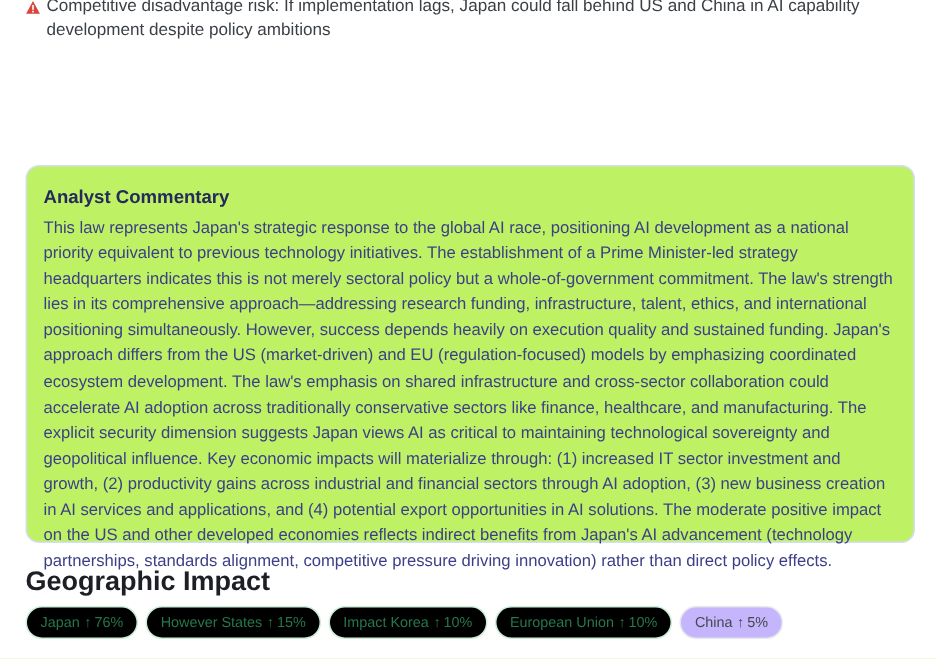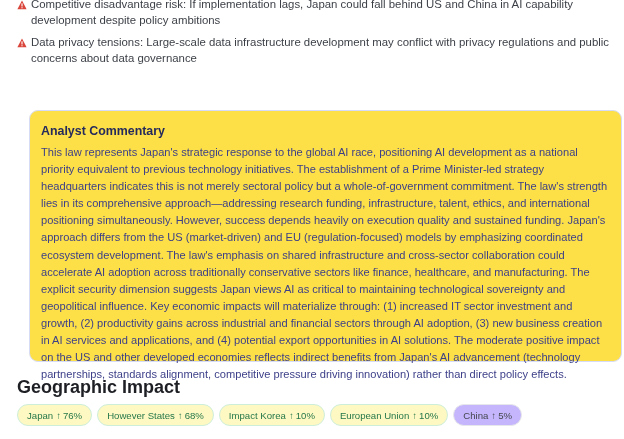--- a/index.html
+++ b/index.html
@@ -17,25 +17,24 @@
       margin-bottom: 6px;
     }
     .risk-icon {
       flex: 0 0 auto; width: 10px; height: 10px; margin-top: 4px; margin-right: 4px;
     }
     .risk-text { flex: 1 1 auto; }
 
     .commentary {
       position: absolute; left: 17px; top: 110px;
       width: 593px; height: 252px;
-      background: #fde047;
+      background: #bef264;
       border: 1px solid #d6dcf6;
       border-radius: 9px;
       padding: 12px 11px 10px 11px;
-      margin-left: 12px;
     }
     .commentary-title {
       font-size: 12.4px; font-weight: bold; color: #252a5c;
       line-height: 16px; margin-bottom: 5px;
     }
     .commentary-body {
       font-size: 11.1px; line-height: 17.1px; color: #3c3f88;
     }
 
     .geo-title {
@@ -43,67 +42,59 @@
       font-size: 18px; font-weight: bold; color: #1d1f24; line-height: 16px;
     }
     .chips {
       position: absolute; left: 17px; top: 404px;
       display: flex; gap: 5px;
     }
     .chip {
       height: 22px; border-radius: 11px; padding: 0 9px;
       display: flex; align-items: center;
       font-size: 9.6px; color: #26774a;
-      background: #fef9c3; border: 1px solid #cdeed9;
+      background: #000000; border: 1px solid #cdeed9;
       white-space: nowrap; cursor: pointer;
     }
     .chip.neutral { background: #c4b5fd; border-color: #e6e7ea; color: #45484f; }
     .chip .arrow { margin: 0 2px 0 3px; }
   </style>
 </head>
 <body>
 
 <div class="page">
 
   <div class="risk-list">
     <div class="risk-item">
       <svg class="risk-icon" viewBox="0 0 10 10">
         <path d="M5 0.6 L9.6 9.2 L0.4 9.2 Z" fill="#d9453a"></path>
         <rect x="4.45" y="3.3" width="1.1" height="3.2" fill="#fff"></rect>
         <rect x="4.45" y="7.2" width="1.1" height="1.1" fill="#fff"></rect>
       </svg>
       <span class="risk-text">Competitive disadvantage risk: If implementation lags, Japan could fall behind US and China in AI capability development despite policy ambitions</span>
     </div>
-    <div class="risk-item">
-      <svg class="risk-icon" viewBox="0 0 10 10">
-        <path d="M5 0.6 L9.6 9.2 L0.4 9.2 Z" fill="#d9453a"></path>
-        <rect x="4.45" y="3.3" width="1.1" height="3.2" fill="#fff"></rect>
-        <rect x="4.45" y="7.2" width="1.1" height="1.1" fill="#fff"></rect>
-      </svg>
-      <span class="risk-text">Data privacy tensions: Large-scale data infrastructure development may conflict with privacy regulations and public concerns about data governance</span>
-    </div>
   </div>
 
   <div class="commentary">
     <div class="commentary-title">Analyst Commentary</div>
     <div class="commentary-body">This law represents Japan's strategic response to the global AI race, positioning AI development as a national priority equivalent to previous technology initiatives. The establishment of a Prime Minister-led strategy headquarters indicates this is not merely sectoral policy but a whole-of-government commitment. The law's strength lies in its comprehensive approach—addressing research funding, infrastructure, talent, ethics, and international positioning simultaneously. However, success depends heavily on execution quality and sustained funding. Japan's approach differs from the US (market-driven) and EU (regulation-focused) models by emphasizing coordinated ecosystem development. The law's emphasis on shared infrastructure and cross-sector collaboration could accelerate AI adoption across traditionally conservative sectors like finance, healthcare, and manufacturing. The explicit security dimension suggests Japan views AI as critical to maintaining technological sovereignty and geopolitical influence. Key economic impacts will materialize through: (1) increased IT sector investment and growth, (2) productivity gains across industrial and financial sectors through AI adoption, (3) new business creation in AI services and applications, and (4) potential export opportunities in AI solutions. The moderate positive impact on the US and other developed economies reflects indirect benefits from Japan's AI advancement (technology partnerships, standards alignment, competitive pressure driving innovation) rather than direct policy effects.</div>
   </div>
 
   <div class="geo-title">Geographic Impact</div>
 
   <div class="chips">
     <div class="chip">
       <span>Japan</span>
       <span class="arrow">↑</span>
       <span>76%</span>
     </div>
     <div class="chip">
       <span>However States</span>
       <span class="arrow">↑</span>
-      <span>68%</span>
+      <span>15%</span>
     </div>
     <div class="chip">
       <span>Impact Korea</span>
       <span class="arrow">↑</span>
       <span>10%</span>
     </div>
     <div class="chip">
       <span>European Union</span>
       <span class="arrow">↑</span>
       <span>10%</span>

